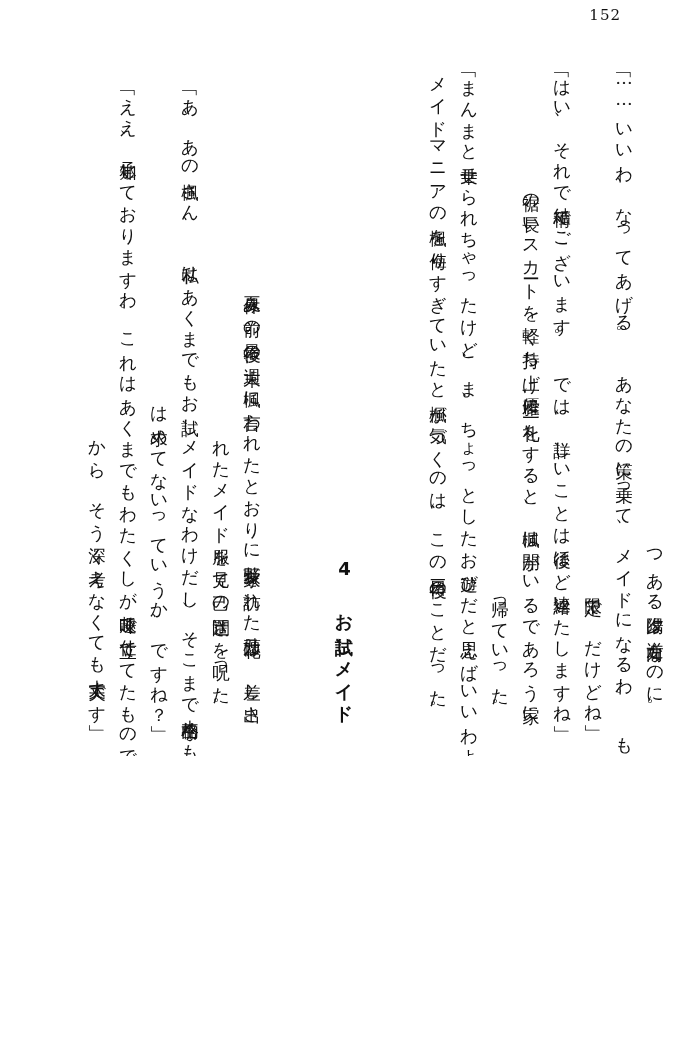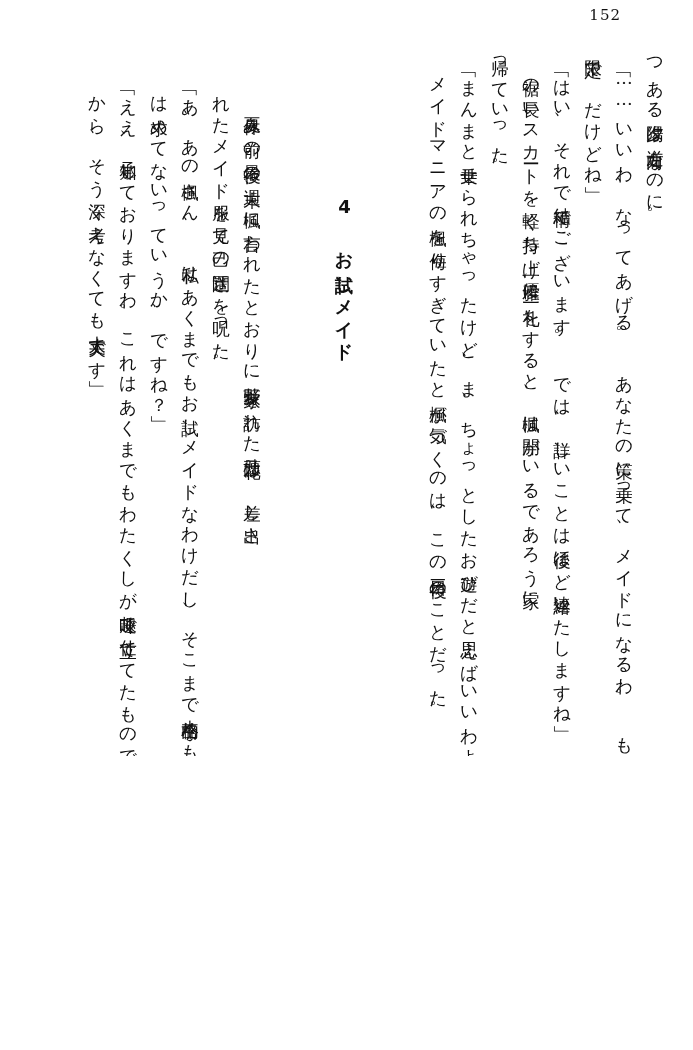--- a/index.html
+++ b/index.html
@@ -8,20 +8,21 @@
     background: #ffffff;
   }
   .page {
     position: relative;
     width: 693px;
     height: 756px;
     background: #ffffff;
     overflow: hidden;
     font-family: "DejaVu Serif", "Liberation Serif", serif;
     color: #111111;
+    text-align: right;
   }
   .page-number {
     position: absolute;
     top: 6px;
     right: 72px;
     font-size: 15px;
     letter-spacing: 1px;
     font-family: "DejaVu Serif", "Liberation Serif", serif;
     color: #111111;
   }

